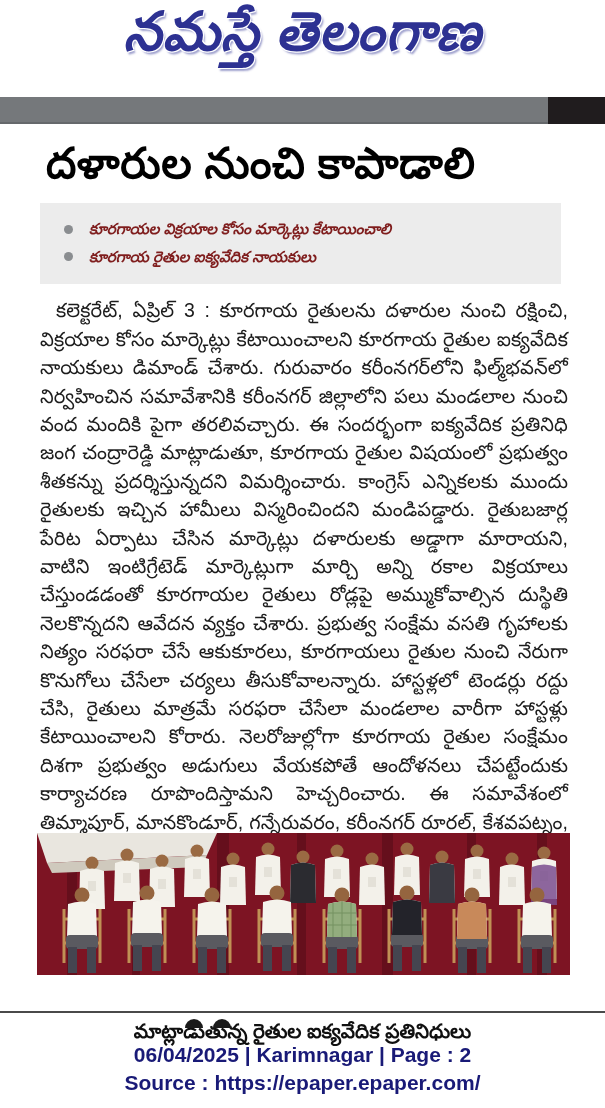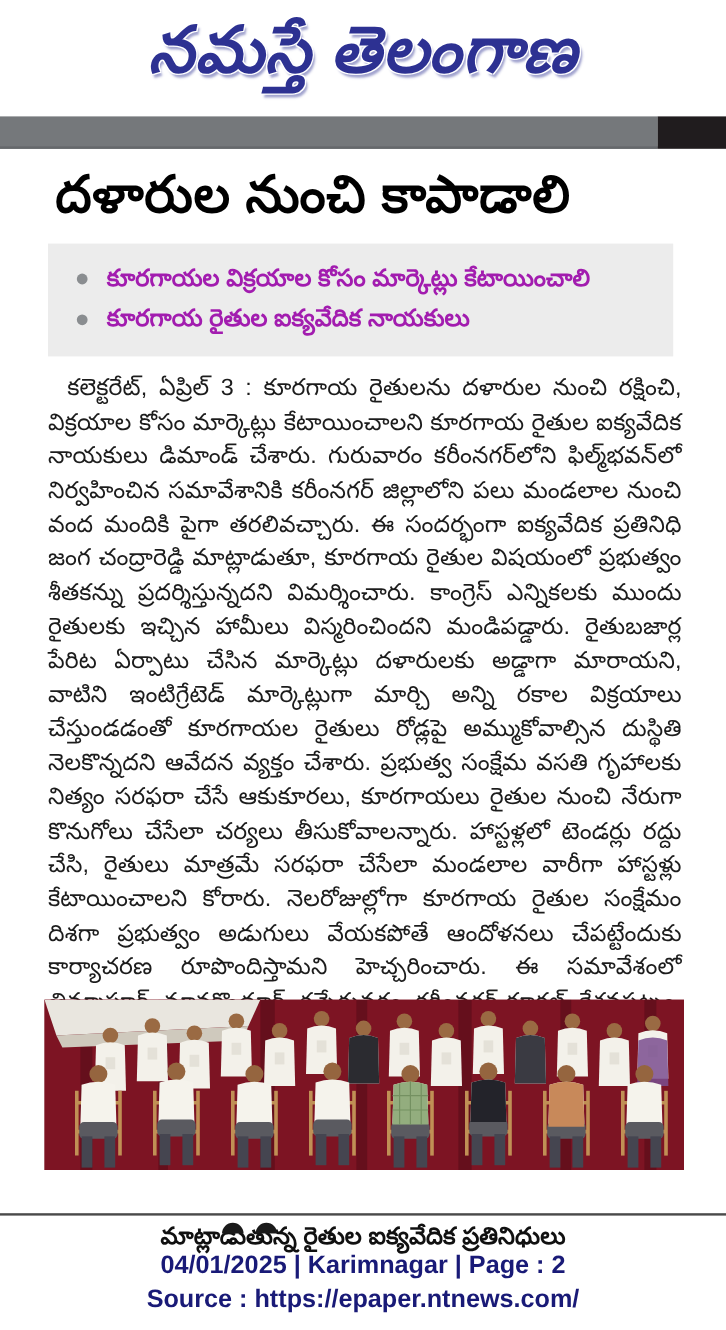--- a/index.html
+++ b/index.html
@@ -10,21 +10,21 @@
     margin: 0 auto;
     font-family: "Liberation Sans", "DejaVu Sans", sans-serif;
     position: relative;
     overflow: hidden;
   }
 
   
   .masthead {
     height: 97px;
     display: flex;
-    align-items: center;
+    align-items: flex-start;
     justify-content: center;
   }
   .masthead-title {
     font-size: 54px;
     font-weight: bold;
     font-style: italic;
     color: #2d3192;
     letter-spacing: 1px;
     text-shadow:
       -1px -1px 0 #ffffff, 1px -1px 0 #ffffff,
@@ -58,24 +58,25 @@
     width: 521px;
     background: #ececec;
     padding: 12px 14px 10px 18px;
   }
   .bullet-row { display: flex; align-items: center; margin: 4px 0 8px 0; }
   .bullet-dot {
     width: 9px; height: 9px; border-radius: 50%;
     background: #8a8d90; margin: 0 16px 0 6px; flex: none;
   }
   .bullet-text {
-    color: #a21caf;
-    font-weight: bold;
-    font-size: 20px;
+    color: #7f1d1d;
+    font-weight: bold;
+    font-size: 15px;
     line-height: 1.3;
+    font-style: italic;
   }
 
   
   .article-body {
     margin: 12px 38px 0 40px;
     width: 528px;
     font-size: 19.5px;
     line-height: 28.4px;
     color: #1c1c1c;
     text-align: justify;
@@ -252,15 +253,15 @@
   </svg>
 </div>
 
 <div class="photo-caption">మాట్లాడుతున్న రైతుల ఐక్యవేదిక ప్రతినిధులు</div>
 
 <div class="bottom-rule"></div>
 <div class="crop-artifact a1"></div>
 <div class="crop-artifact a2"></div>
 
 <div class="footer">
-  <div class="line1">04/01/2025 | Karimnagar | Page : 2</div>
-  <div class="line2">Source : https://epaper.ntnews.com/</div>
+  <div class="line1">06/04/2025 | Karimnagar | Page : 2</div>
+  <div class="line2">Source : https://epaper.epaper.com/</div>
 </div>
 
 </body></html>

